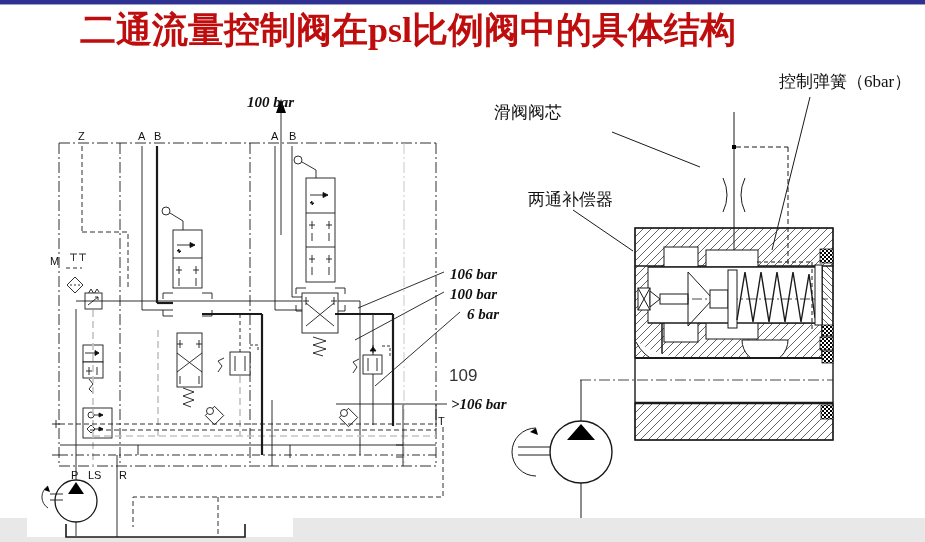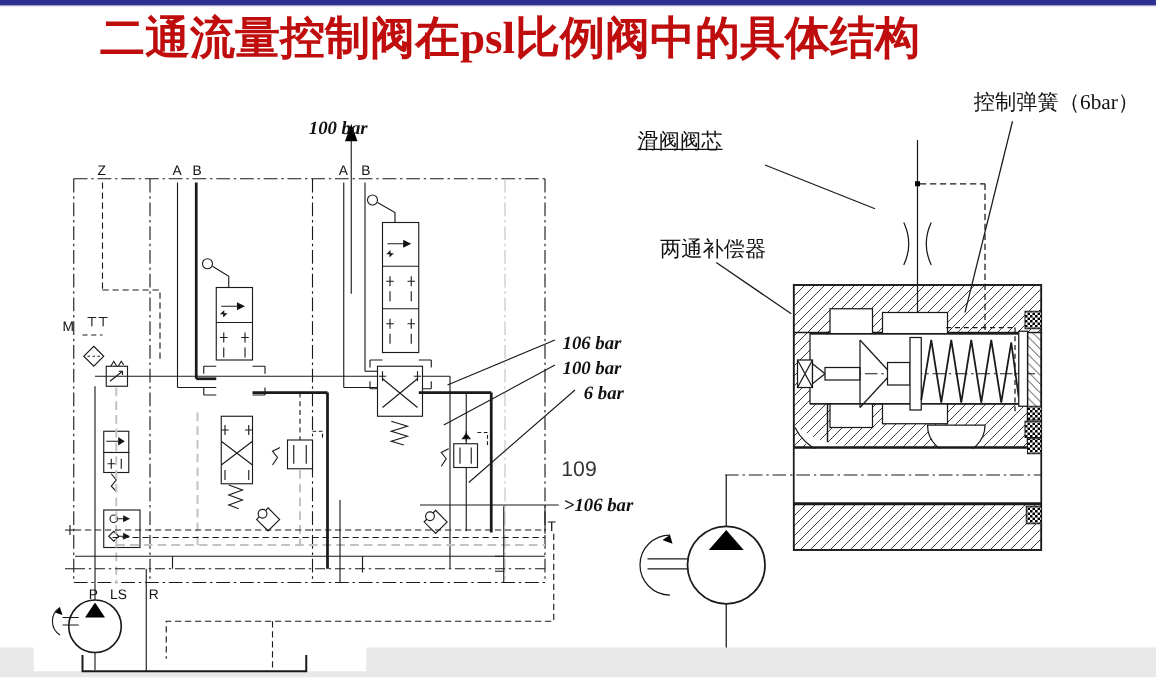--- a/index.html
+++ b/index.html
@@ -315,14 +315,14 @@
   </g>
 </svg>
 </div>
 
 <div id="topbar"></div>
 <div id="topbar2"></div>
 
 <div id="title">二通流量控制阀在psl比例阀中的具体结构</div>
 
 <div class="cnlabel" style="left:779px;top:70px;">控制弹簧（6bar）</div>
-<div class="cnlabel" style="left:510px;top:101px;text-decoration:underline;">滑阀阀芯</div>
+<div class="cnlabel" style="left:494px;top:101px;">滑阀阀芯</div>
 <div class="cnlabel" style="left:528px;top:188px;">两通补偿器</div>
 
 </body></html>

